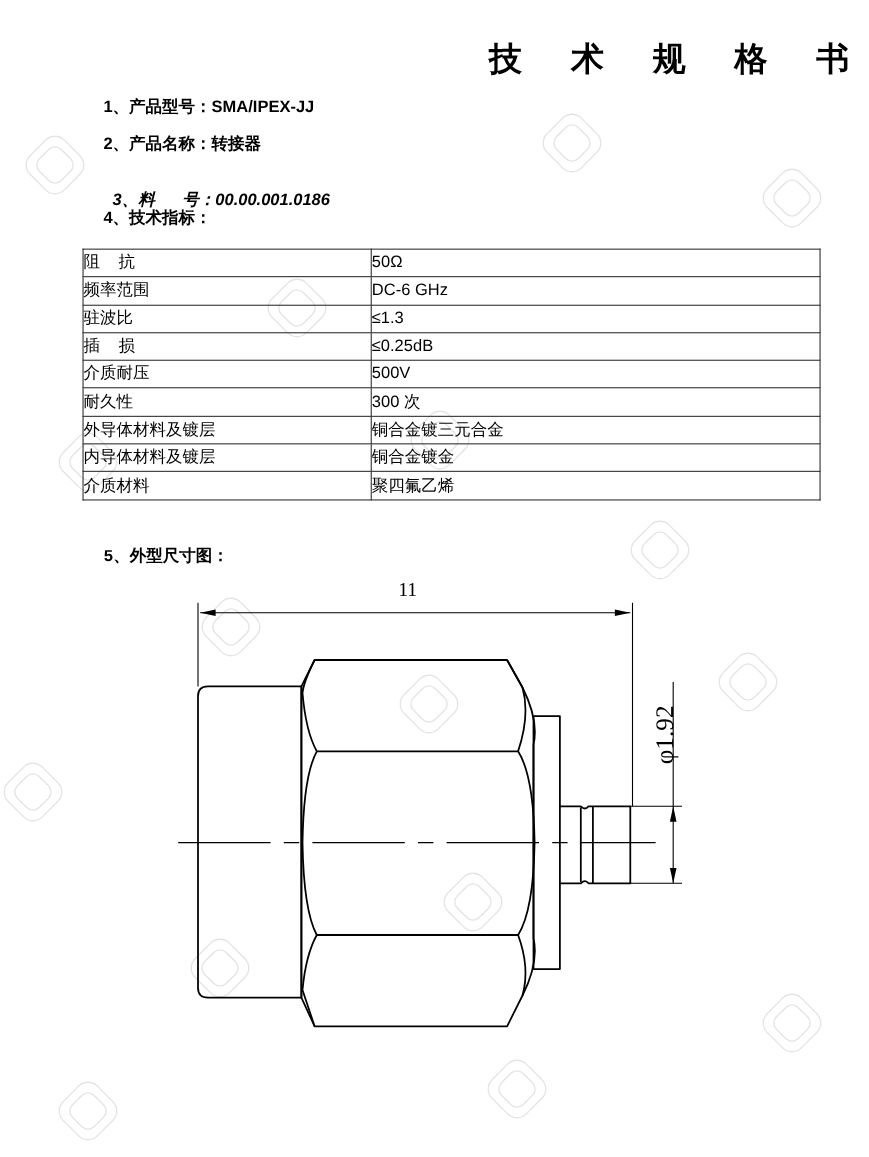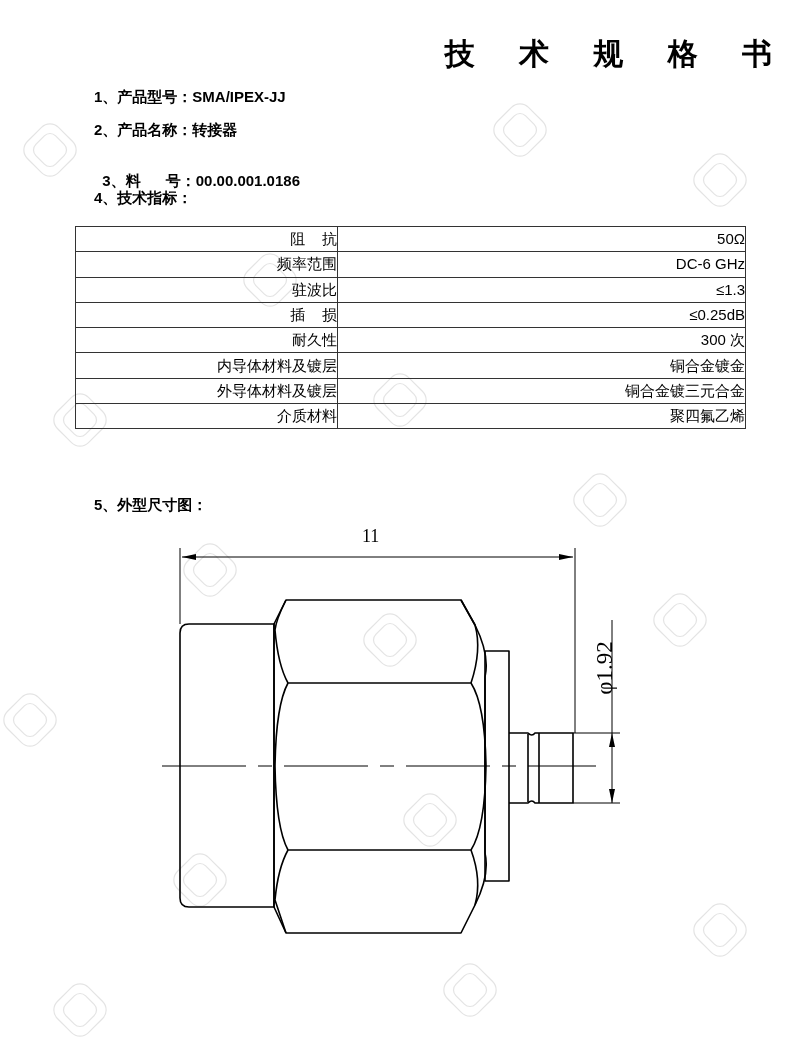--- a/index.html
+++ b/index.html
@@ -5,21 +5,21 @@
   html, body { margin:0; padding:0; background:#ffffff; }
   body { width:790px; height:1052px; position:relative; overflow:hidden;
          font-family: "Liberation Sans", "DejaVu Sans", sans-serif; color:#000; }
   .title { position:absolute; top:34px; left:0; width:790px; text-align:right;
            font-size:30px; font-weight:bold; letter-spacing:18px; text-indent:18px; }
   .line { position:absolute; left:76px; font-size:15px; font-weight:bold;margin-left:18px; }
   .line .label { font-weight:bold; }
   .line .value { font-weight:bold; }
   table.spec { position:absolute; left:75px; top:226px; width:671px;
                border-collapse:collapse; font-size:15px; }
-  table.spec td { border:1px solid #333; height:24.3px; padding:0; text-align:right;
+  table.spec td { border:1px solid #333; height:24.3px; padding:0; text-align:left;
                   line-height:20px;margin-top:36px; }
   table.spec td.k { width:261px; }
   .wm { position:absolute; pointer-events:none; }
 </style>
 </head>
 <body>
 
 <svg class="wm" width="790" height="1052" style="left:0;top:0;">
   <g fill="none" stroke="#e4e4e4" stroke-width="1.2">
     <g transform="translate(50,150) rotate(-45)">
@@ -90,21 +90,21 @@
 </svg>
 
 <div class="title">技 术 规 格 书</div>
 
 <div class="line" style="top:88px;">
   <span class="label">1、产品型号：</span><span class="value">SMA/IPEX-JJ</span>
 </div>
 <div class="line" style="top:121px;">
   <span class="label">2、产品名称：</span><span class="value">转接器</span>
 </div>
-<div class="line" style="top:155px; white-space:pre;">
+<div class="line" style="top:155px; white-space:pre;font-style:italic;">
   <span class="label">3、料      号：</span><span class="value">00.00.001.0186</span>
 </div>
 <div class="line" style="top:189px;text-align:right;">
   <span class="label">4、技术指标：</span>
 </div>
 
 <table class="spec">
   <tbody>
     <tr>
         <td class="k" style="white-space:pre;">阻    抗</td>
@@ -116,39 +116,43 @@
       </tr>
     <tr>
         <td class="k">驻波比</td>
         <td>≤1.3</td>
       </tr>
     <tr>
         <td class="k" style="white-space:pre;">插    损</td>
         <td>≤0.25dB</td>
       </tr>
     <tr>
+        <td class="k">介质耐压</td>
+        <td>500V</td>
+      </tr>
+    <tr>
         <td class="k">耐久性</td>
         <td>300 次</td>
       </tr>
     <tr>
+        <td class="k">外导体材料及镀层</td>
+        <td>铜合金镀三元合金</td>
+      </tr>
+    <tr>
         <td class="k">内导体材料及镀层</td>
         <td>铜合金镀金</td>
-      </tr>
-    <tr>
-        <td class="k">外导体材料及镀层</td>
-        <td>铜合金镀三元合金</td>
       </tr>
     <tr>
         <td class="k">介质材料</td>
         <td>聚四氟乙烯</td>
       </tr>
   </tbody>
 </table>
 
-<div class="line" style="top:496px;">5、外型尺寸图：</div>
+<div class="line" style="top:496px;font-family:Liberation Mono, monospace;">5、外型尺寸图：</div>
 
 <svg style="position:absolute;left:0;top:0;" width="790" height="1052">
   <g fill="none" stroke="#000" stroke-width="1.6" stroke-linejoin="round">
 
     <path d="M 189 624 L 274 624 L 274 907 L 189 907 Q 180 907 180 898 L 180 633 Q 180 624 189 624 Z"></path>
 
     <path d="M 286 600 L 461 600 L 475 625 Q 490 655 485 677 L 485 853 Q 490 875 475 905 L 461 933 L 286 933 L 274 907 L 274 624 Z"></path>
 
     <line x1="288" y1="683" x2="471" y2="683"></line>
     <line x1="288" y1="850" x2="471" y2="850"></line>

